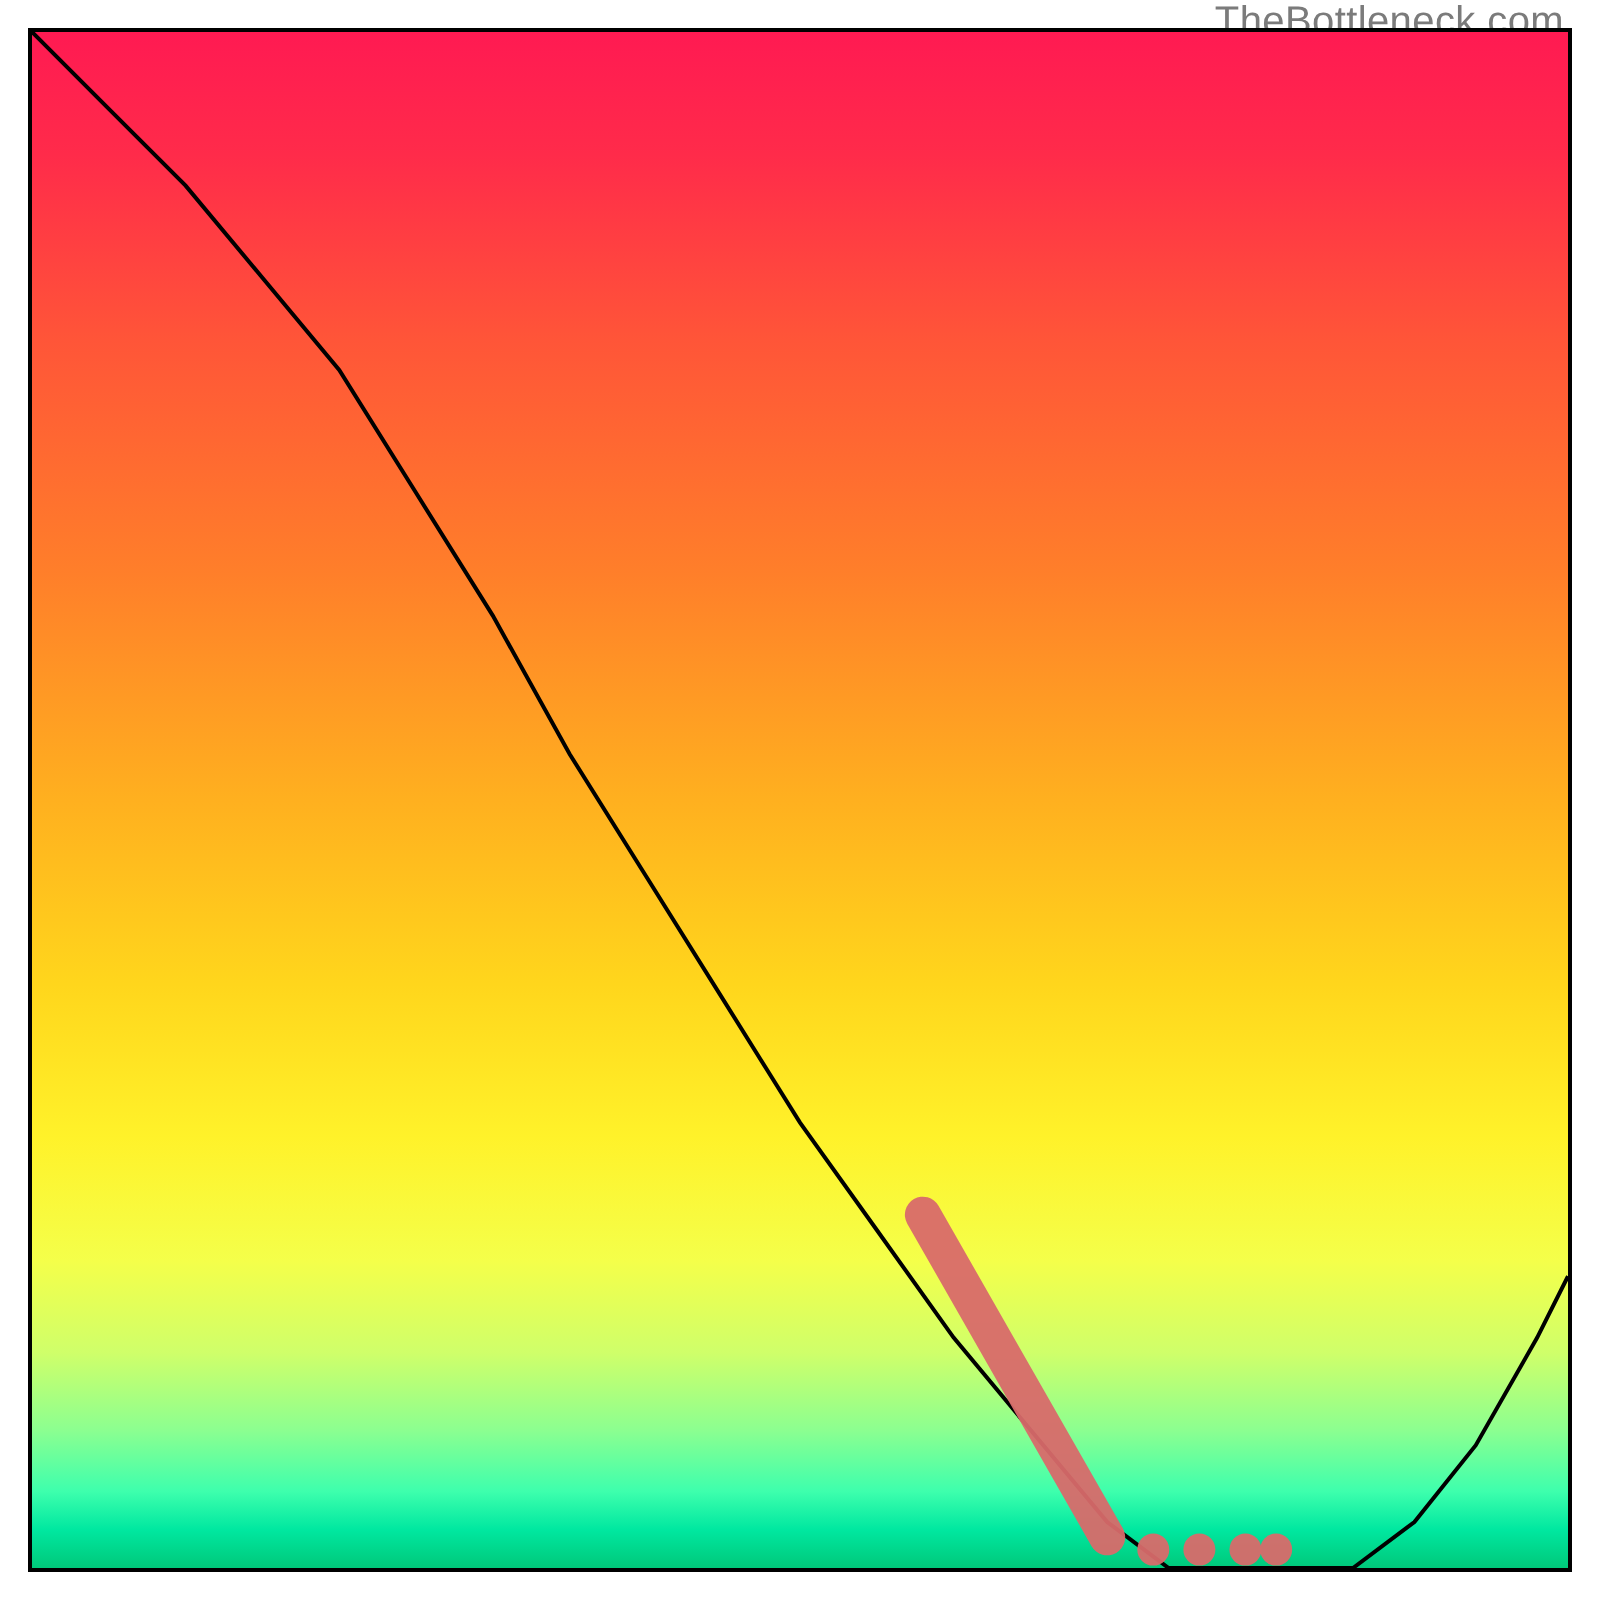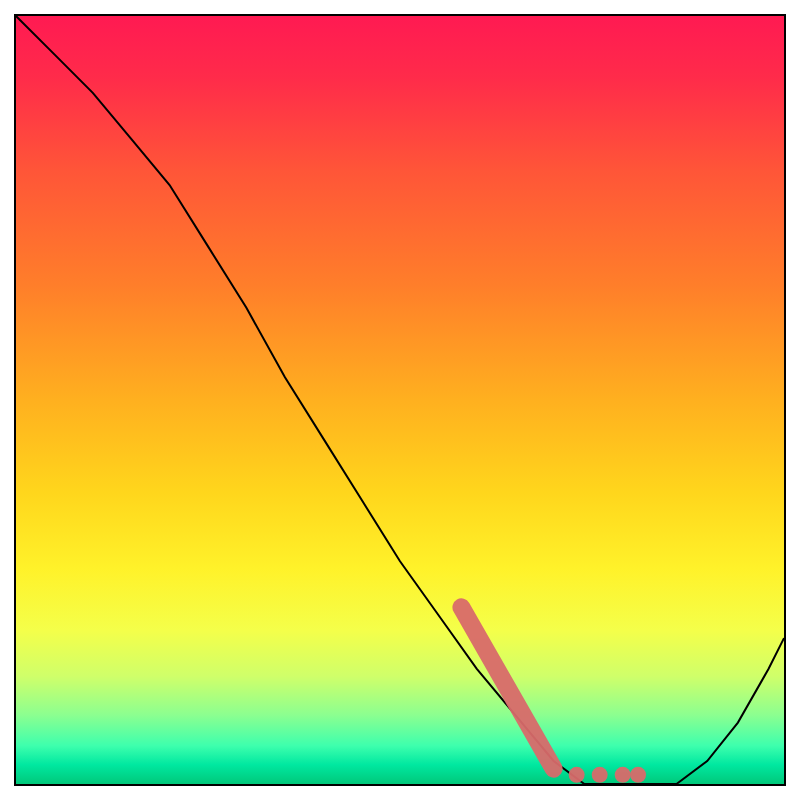--- a/index.html
+++ b/index.html
@@ -35,20 +35,21 @@
     color: #7b7b7b;
     font-weight: 500;
     letter-spacing: 0.2px;
   }
   svg { display: block; }
 </style>
 </head>
 <body>
 
 <div class="frame">
+  <div class="watermark">TheBottleneck.com</div>
 
   <div class="plot">
     <svg id="svg" width="768" height="768" viewBox="0 0 768 768">
       <defs>
         <linearGradient id="bg-grad" x1="0" y1="0" x2="0" y2="1">
             <stop offset="0%" stop-color="#ff1a52"></stop>
             <stop offset="8%" stop-color="#ff2b4a"></stop>
             <stop offset="20%" stop-color="#ff5538"></stop>
             <stop offset="35%" stop-color="#ff7e2a"></stop>
             <stop offset="50%" stop-color="#ffb01f"></stop>

